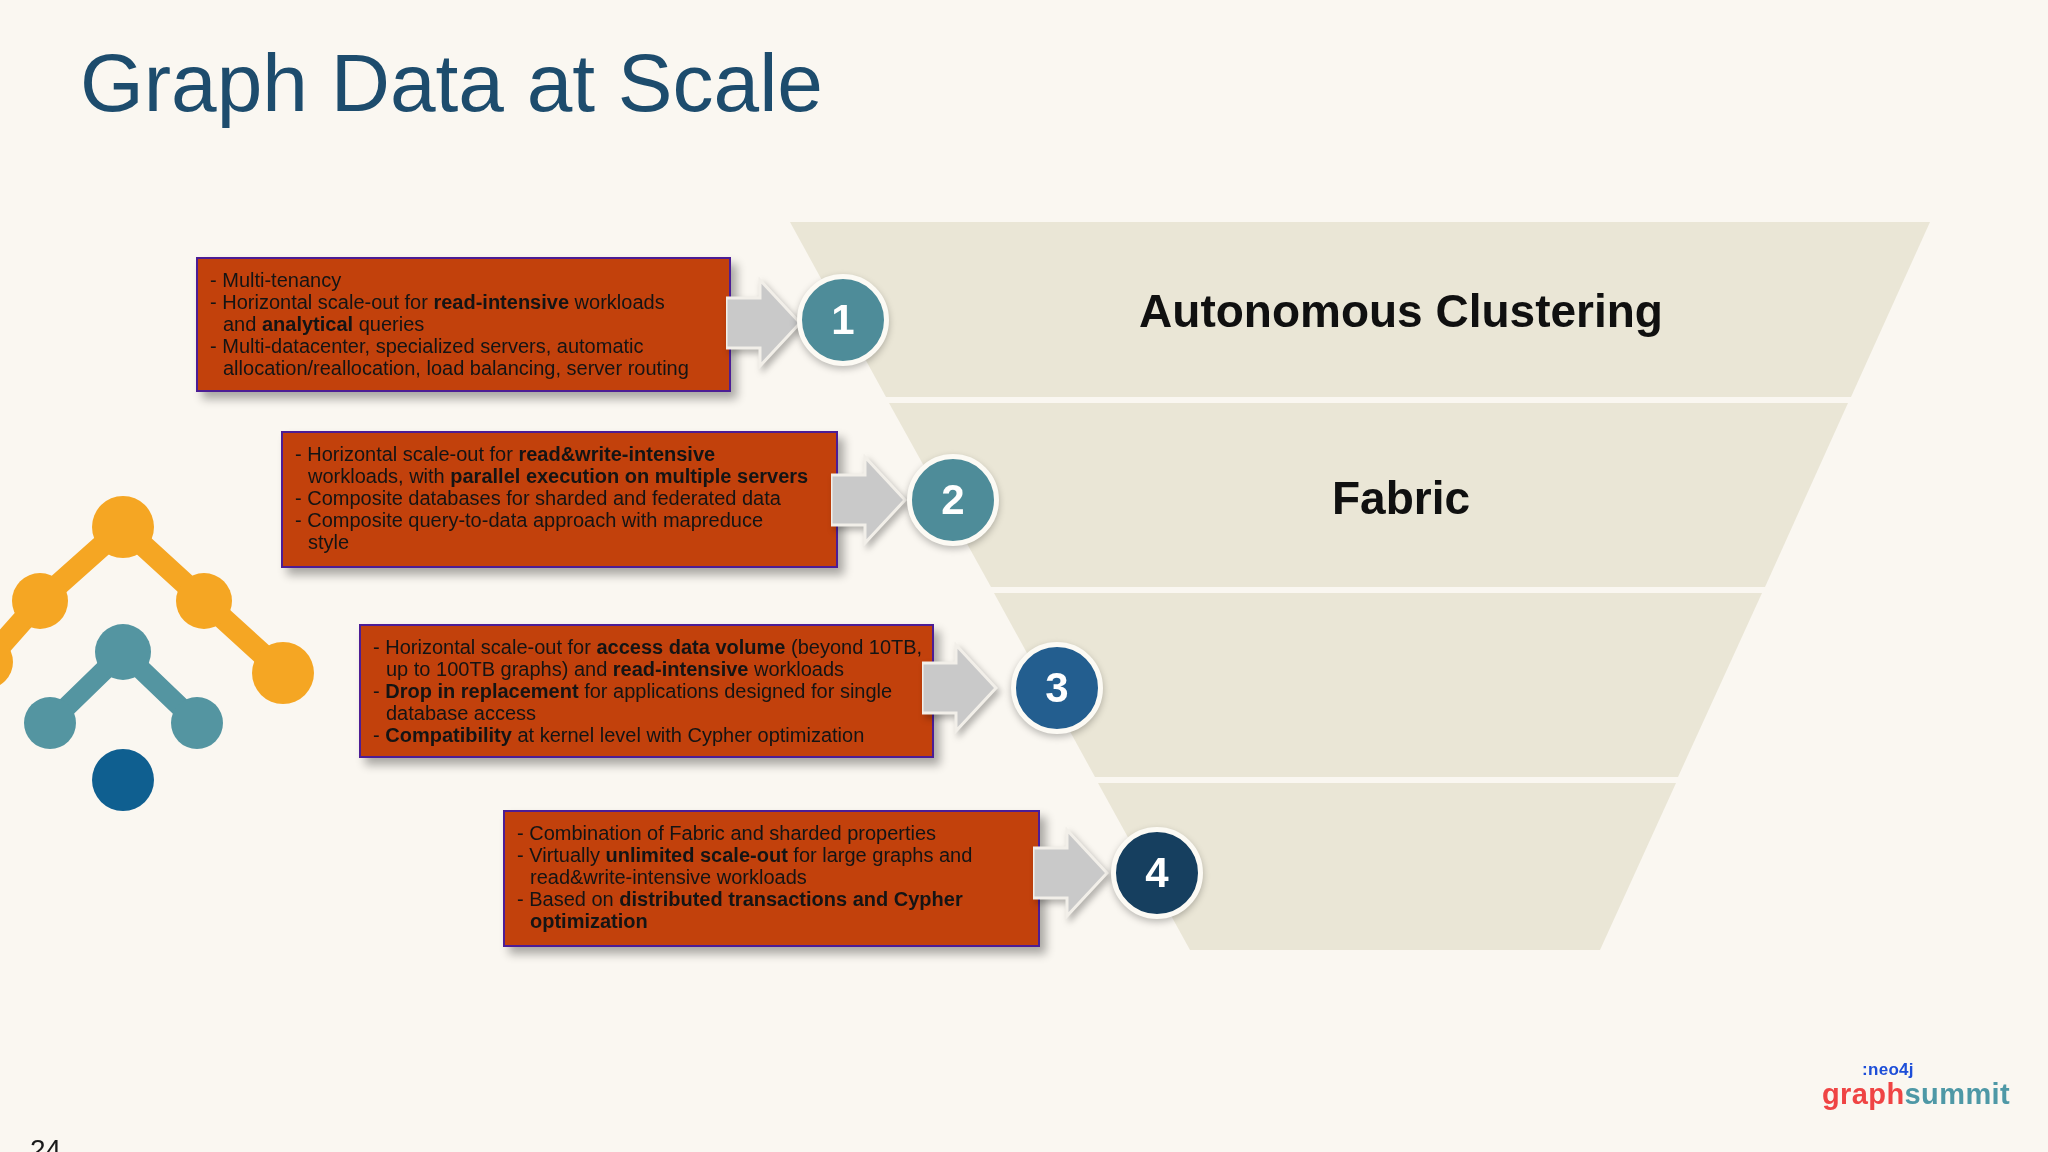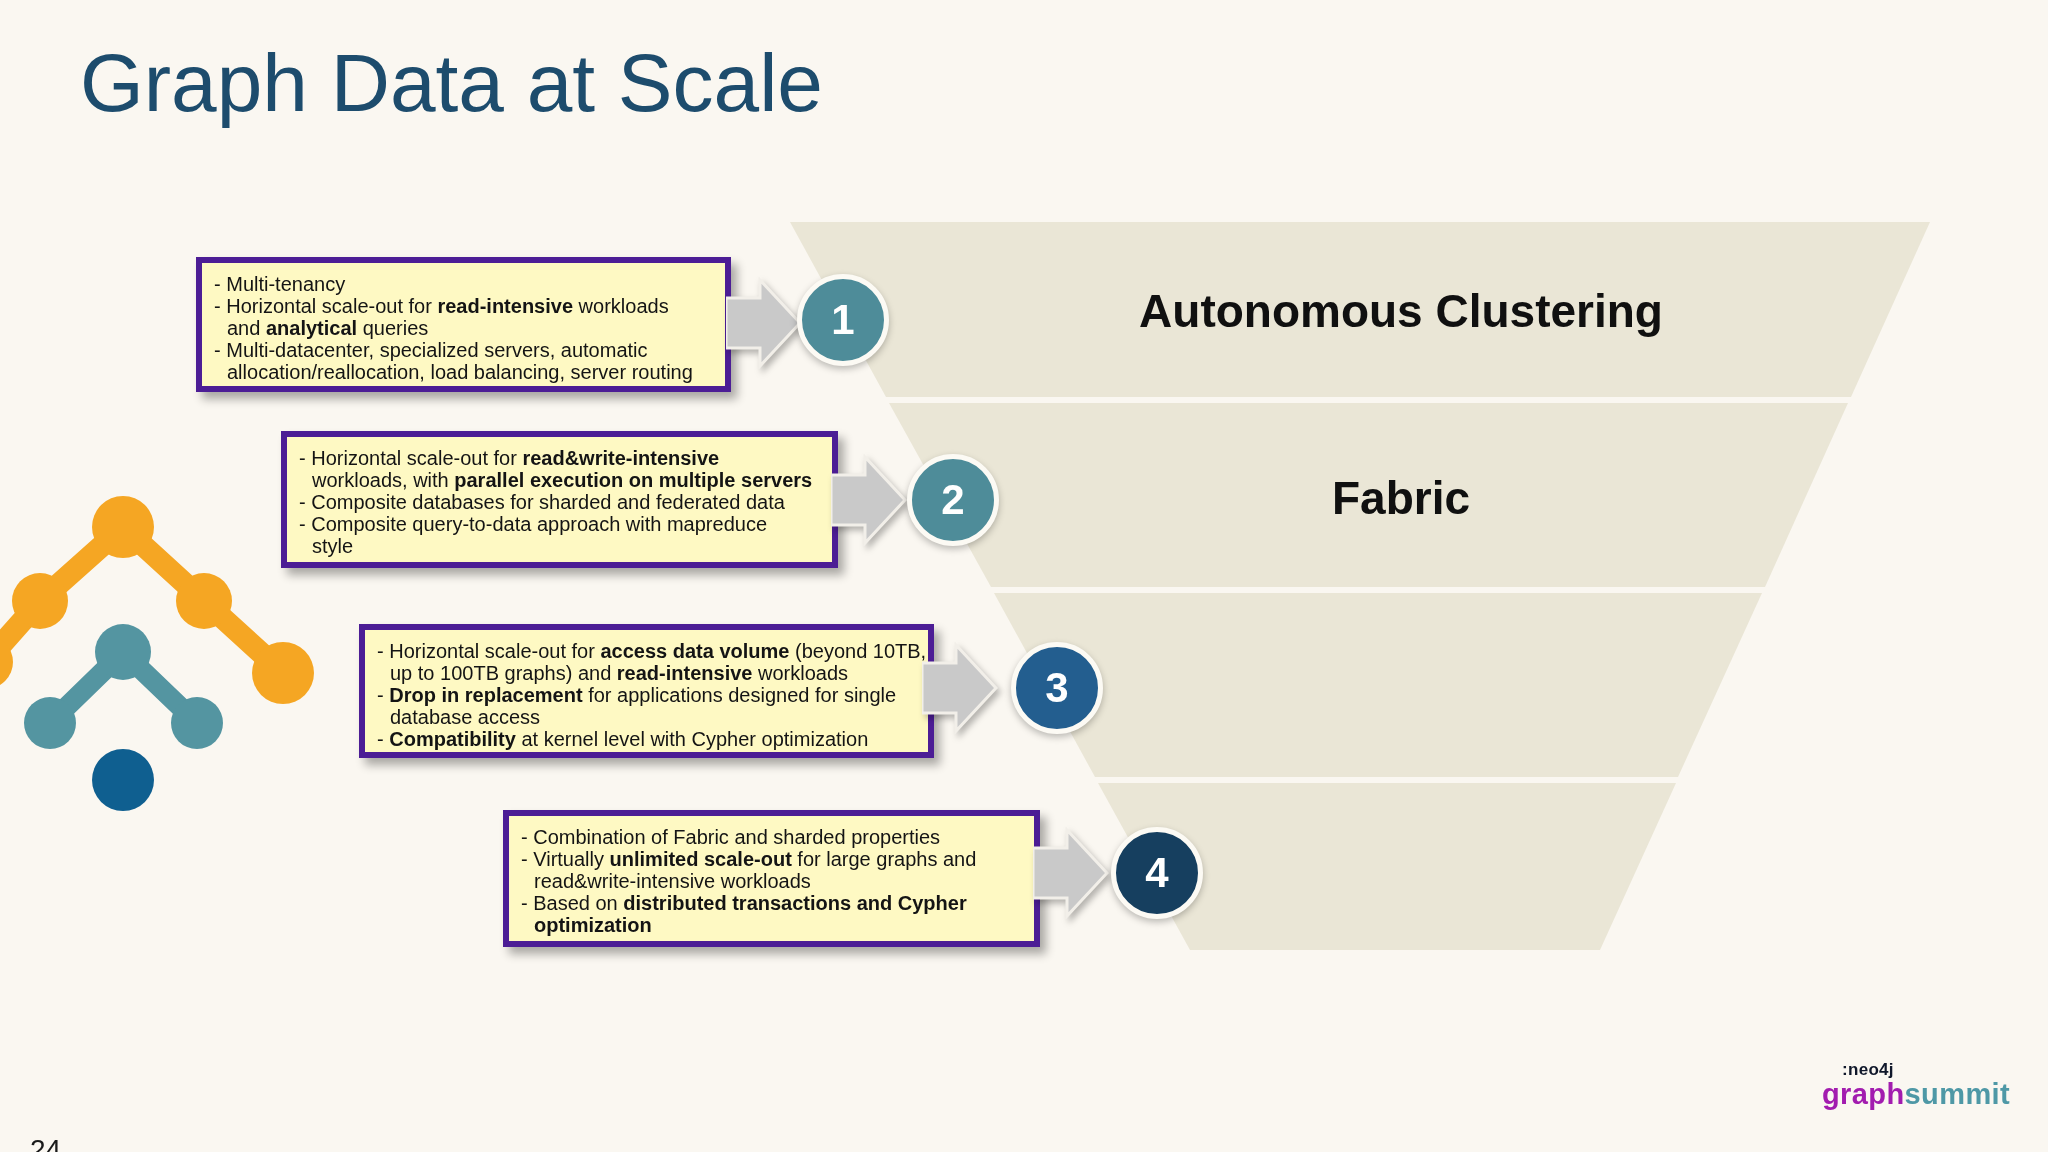--- a/index.html
+++ b/index.html
@@ -26,22 +26,22 @@
   .band-label {
     position:absolute; left:1101px; width:600px; height:60px;
     text-align:center; line-height:60px;
     font-size:46px; font-weight:700; color:#101010;
   }
   .bl1 { top:281px; } .bl2 { top:468px; } .bl3 { top:656px; } .bl4 { top:838px; }
 
   
   .callout {
     position:absolute;
-    background:#fef9c3;
-    border:6px solid #4c1d95;
+    background:#c2410c;
+    border:2px solid #4c1d95;
     box-shadow:6px 7px 9px rgba(0,0,0,0.32);
     padding:10px 12px;
     font-size:20px; line-height:22px; color:#141414;
     white-space:nowrap;
   }
   .callout b { font-weight:700; }
   .c1 { left:196px; top:257px; width:535px; height:135px; }
   .c2 { left:281px; top:431px; width:557px; height:137px; }
   .c3 { left:359px; top:624px; width:575px; height:134px; }
   .c4 { left:503px; top:810px; width:537px; height:137px; }
@@ -68,23 +68,23 @@
 
   
   .footer {
     position:absolute; left:30px; top:1094px;
     display:flex; gap:44px; align-items:baseline;
     font-size:28px; color:#1A1A1A;margin-top:40px;
   }
 
   
   .gs-logo { position:absolute; left:1820px; top:1060px; width:220px; }
-  .gs-top { font-size:17px; font-weight:700; color:#0f172a; margin-left:22px; letter-spacing:0.3px; }
+  .gs-top { font-size:17px; font-weight:700; color:#1d4ed8; margin-left:42px; letter-spacing:0.3px; }
   .gs-word { font-size:29px; font-weight:700; letter-spacing:0.4px; margin-top:-2px; margin-left:2px; }
-  .gs-graph { color:#a21caf; }
+  .gs-graph { color:#ef4444; }
   .gs-summit { color:#4E98A6; }
 </style>
 </head>
 <body>
 
 <div class="slide">
 
   <div class="title">Graph Data at Scale</div>
 
   <svg class="funnel-svg" viewBox="0 0 2048 1152">

